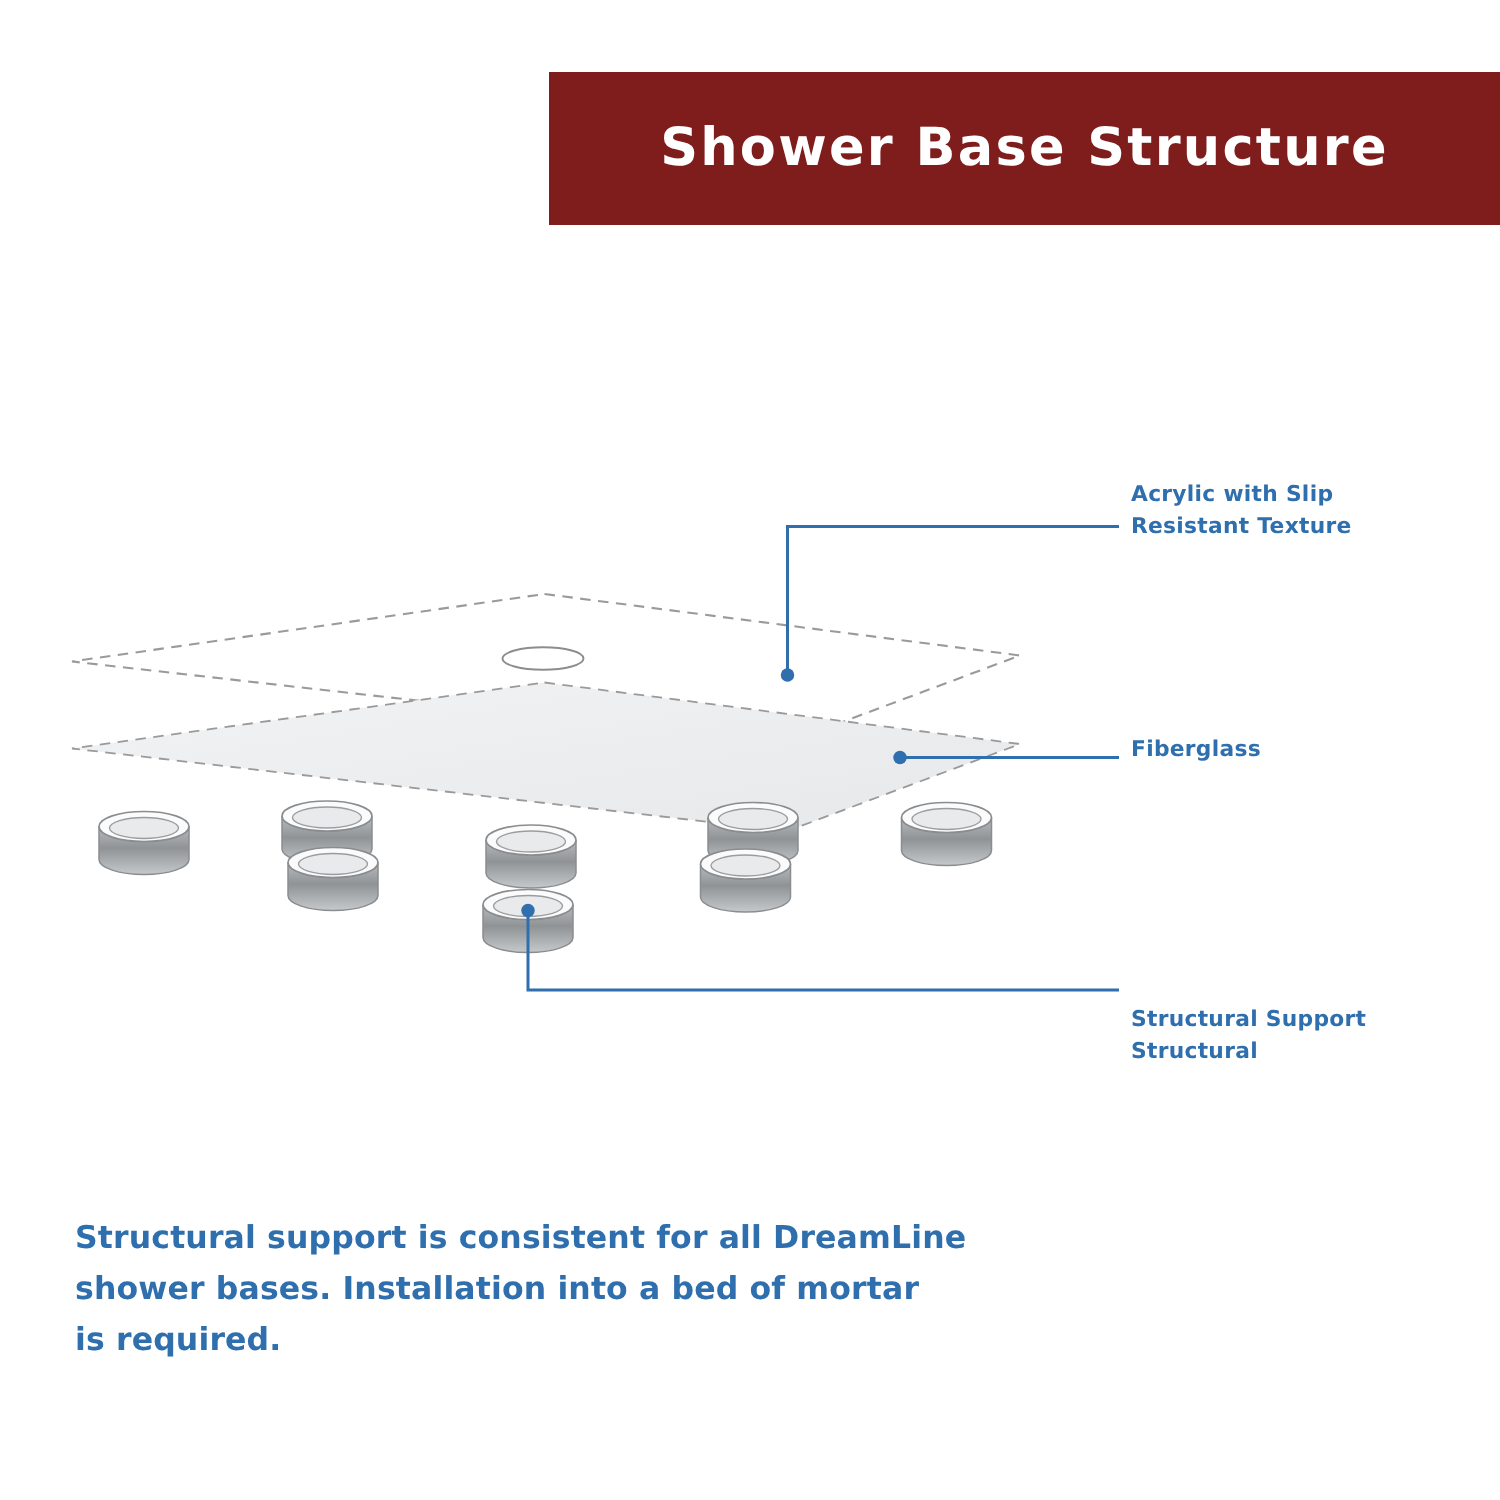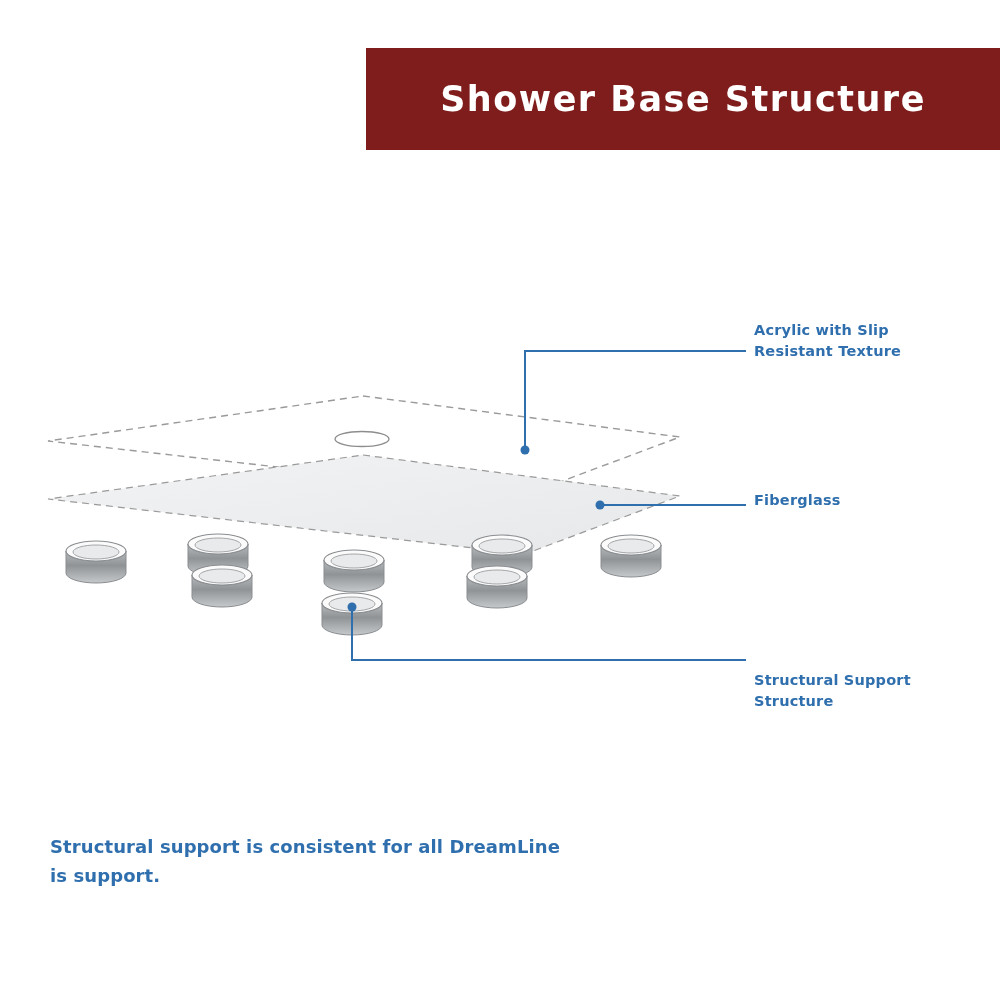--- a/index.html
+++ b/index.html
@@ -54,24 +54,24 @@
     font-family: "DejaVu Sans", sans-serif;
   }
   #callout-acrylic { left: 754px; top: 320px; width: 230px; }
   #callout-fiberglass { left: 754px; top: 490px; width: 230px; }
   #callout-support { left: 754px; top: 630px; width: 230px; margin-top: 40px; }
 
   
   .footnote {
     position: absolute;
     left: 50px;
-    top: 832px;
+    top: 808px;
     width: 640px;
     color: #2f6fae;
-    font-size: 18px;
+    font-size: 21px;
     font-weight: bold;
     line-height: 1.62;
     letter-spacing: 0.1px;
     font-family: "DejaVu Sans", sans-serif;
   }
 
   svg { display: block; }
 </style>
 </head>
 <body>
@@ -173,21 +173,22 @@
     <div>Acrylic with Slip</div>
     <div>Resistant Texture</div>
   </div>
 
   <div class="callout" id="callout-fiberglass">
     <div>Fiberglass</div>
   </div>
 
   <div class="callout" id="callout-support">
     <div>Structural Support</div>
-    <div>Structure</div>
+    <div>Structural</div>
   </div>
 
   <div class="footnote">
     <div>Structural support is consistent for all DreamLine</div>
-    <div>is support.</div>
+    <div>shower bases. Installation into a bed of mortar</div>
+    <div>is required.</div>
   </div>
 
 </div>
 
 </body></html>

